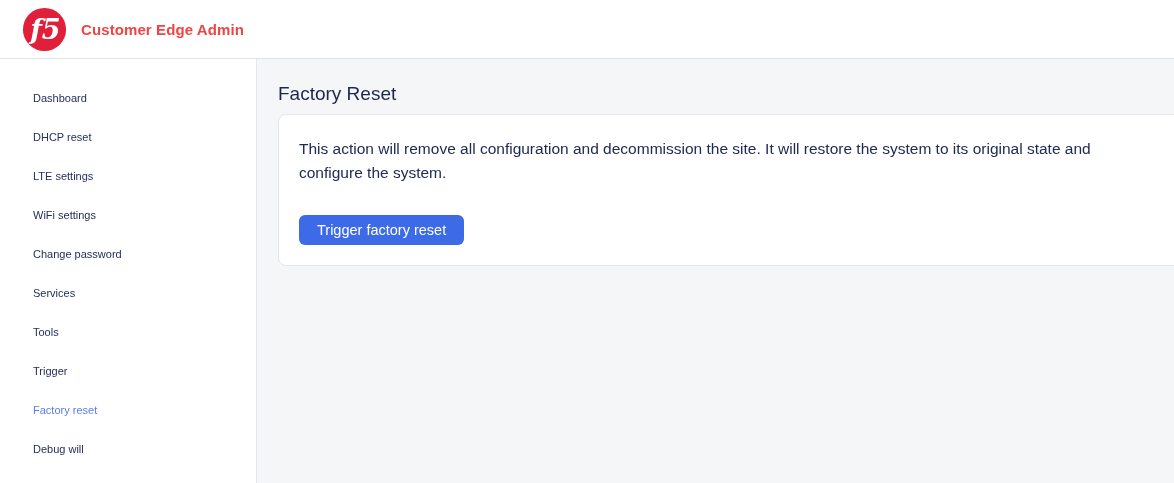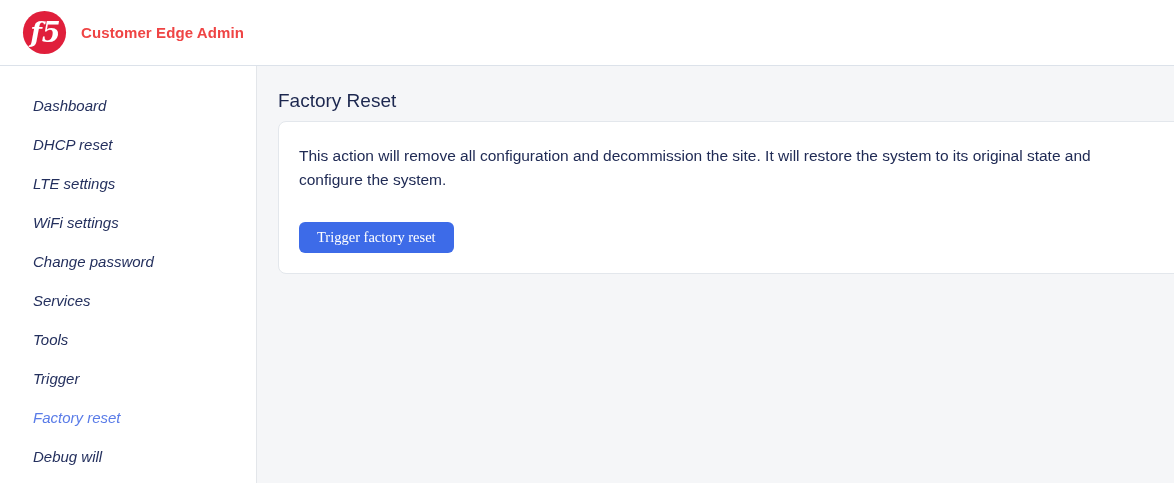--- a/index.html
+++ b/index.html
@@ -6,21 +6,21 @@
   html, body { width: 1174px; height: 483px; overflow: hidden; }
   body {
     font-family: "Liberation Sans", sans-serif;
     background: #ffffff;
     color: #202b55;
   }
   .app { width: 1174px; height: 483px; display: flex; flex-direction: column; }
 
   
   header {
-    height: 66px;
+    height: 59px;
     background: #ffffff;
     border-bottom: 1px solid #dce2ea;
     display: flex;
     align-items: center;
     padding: 0 22px;
     flex: 0 0 auto;
   }
   .logo { width: 45px; height: 45px; display: flex; align-items: center; justify-content: center; }
   .app-title {
     margin-left: 14px;
@@ -39,26 +39,25 @@
     flex: 0 0 257px;
     background: #ffffff;
     border-right: 1px solid #e3e6ea;
     padding-top: 20px;
     display: flex;
     flex-direction: column;
   }
   .nav-item {
     display: block;
     padding: 10px 33px;
-    font-size: 15px;
+    font-size: 11px;
     line-height: 19px;
     color: #232f5d;
     text-decoration: none;
     cursor: pointer;
-    font-style: italic;
   }
   .nav-item.active { color: #5a7ce8; }
 
   
   .main {
     flex: 1 1 auto;
     background: #f5f6f8;
     padding: 24px 0 0 21px;
     overflow: hidden;
   }
@@ -83,21 +82,21 @@
   }
   .btn {
     margin-top: 30px;
     display: inline-block;
     background: #3d6be8;
     color: #ffffff;
     border: none;
     border-radius: 6px;
     padding: 7px 18px;
     font-size: 14.5px;
-    font-family: Liberation Serif, serif;
+    font-family: Liberation Sans, sans-serif;
     cursor: pointer;
   }
 </style>
 </head>
 <body>
 
 <div class="app">
 
   <header>
     <div class="logo">

